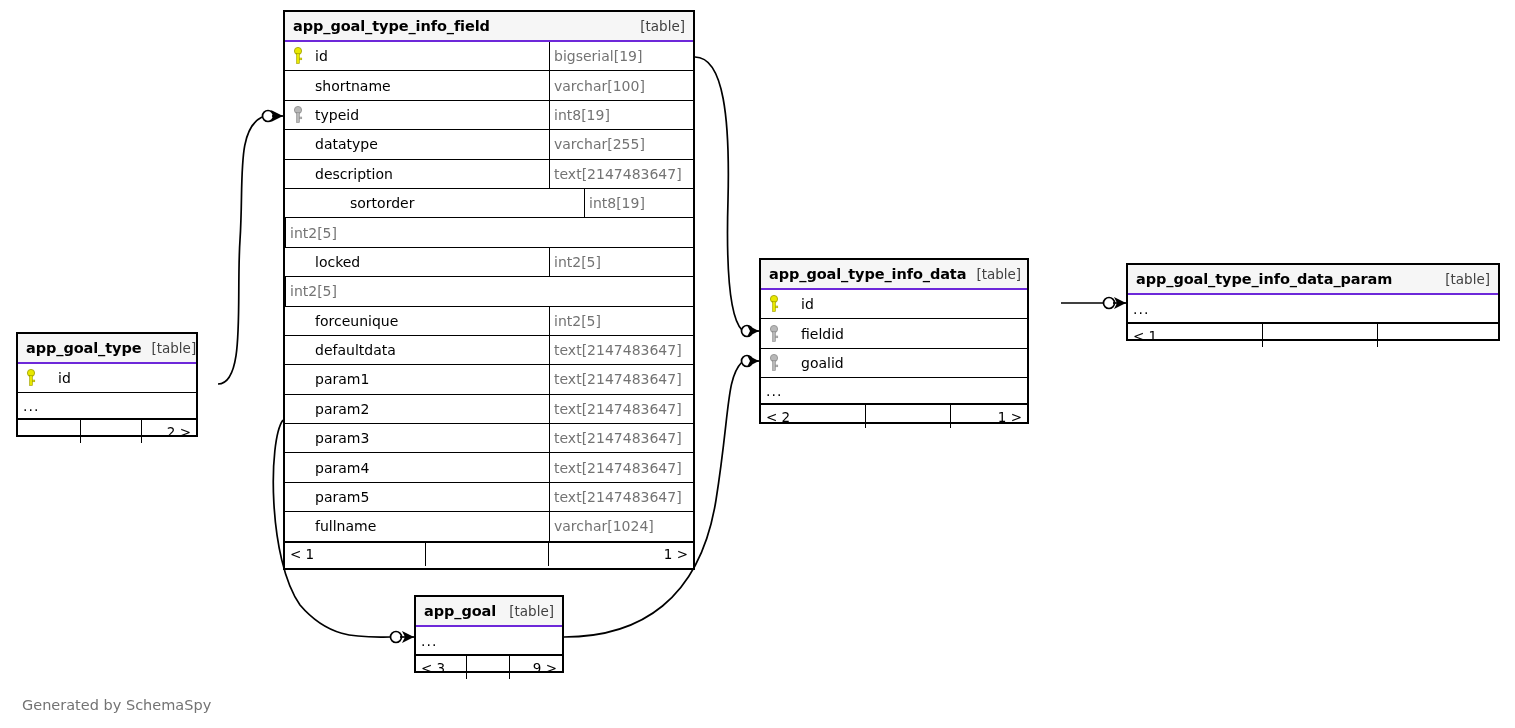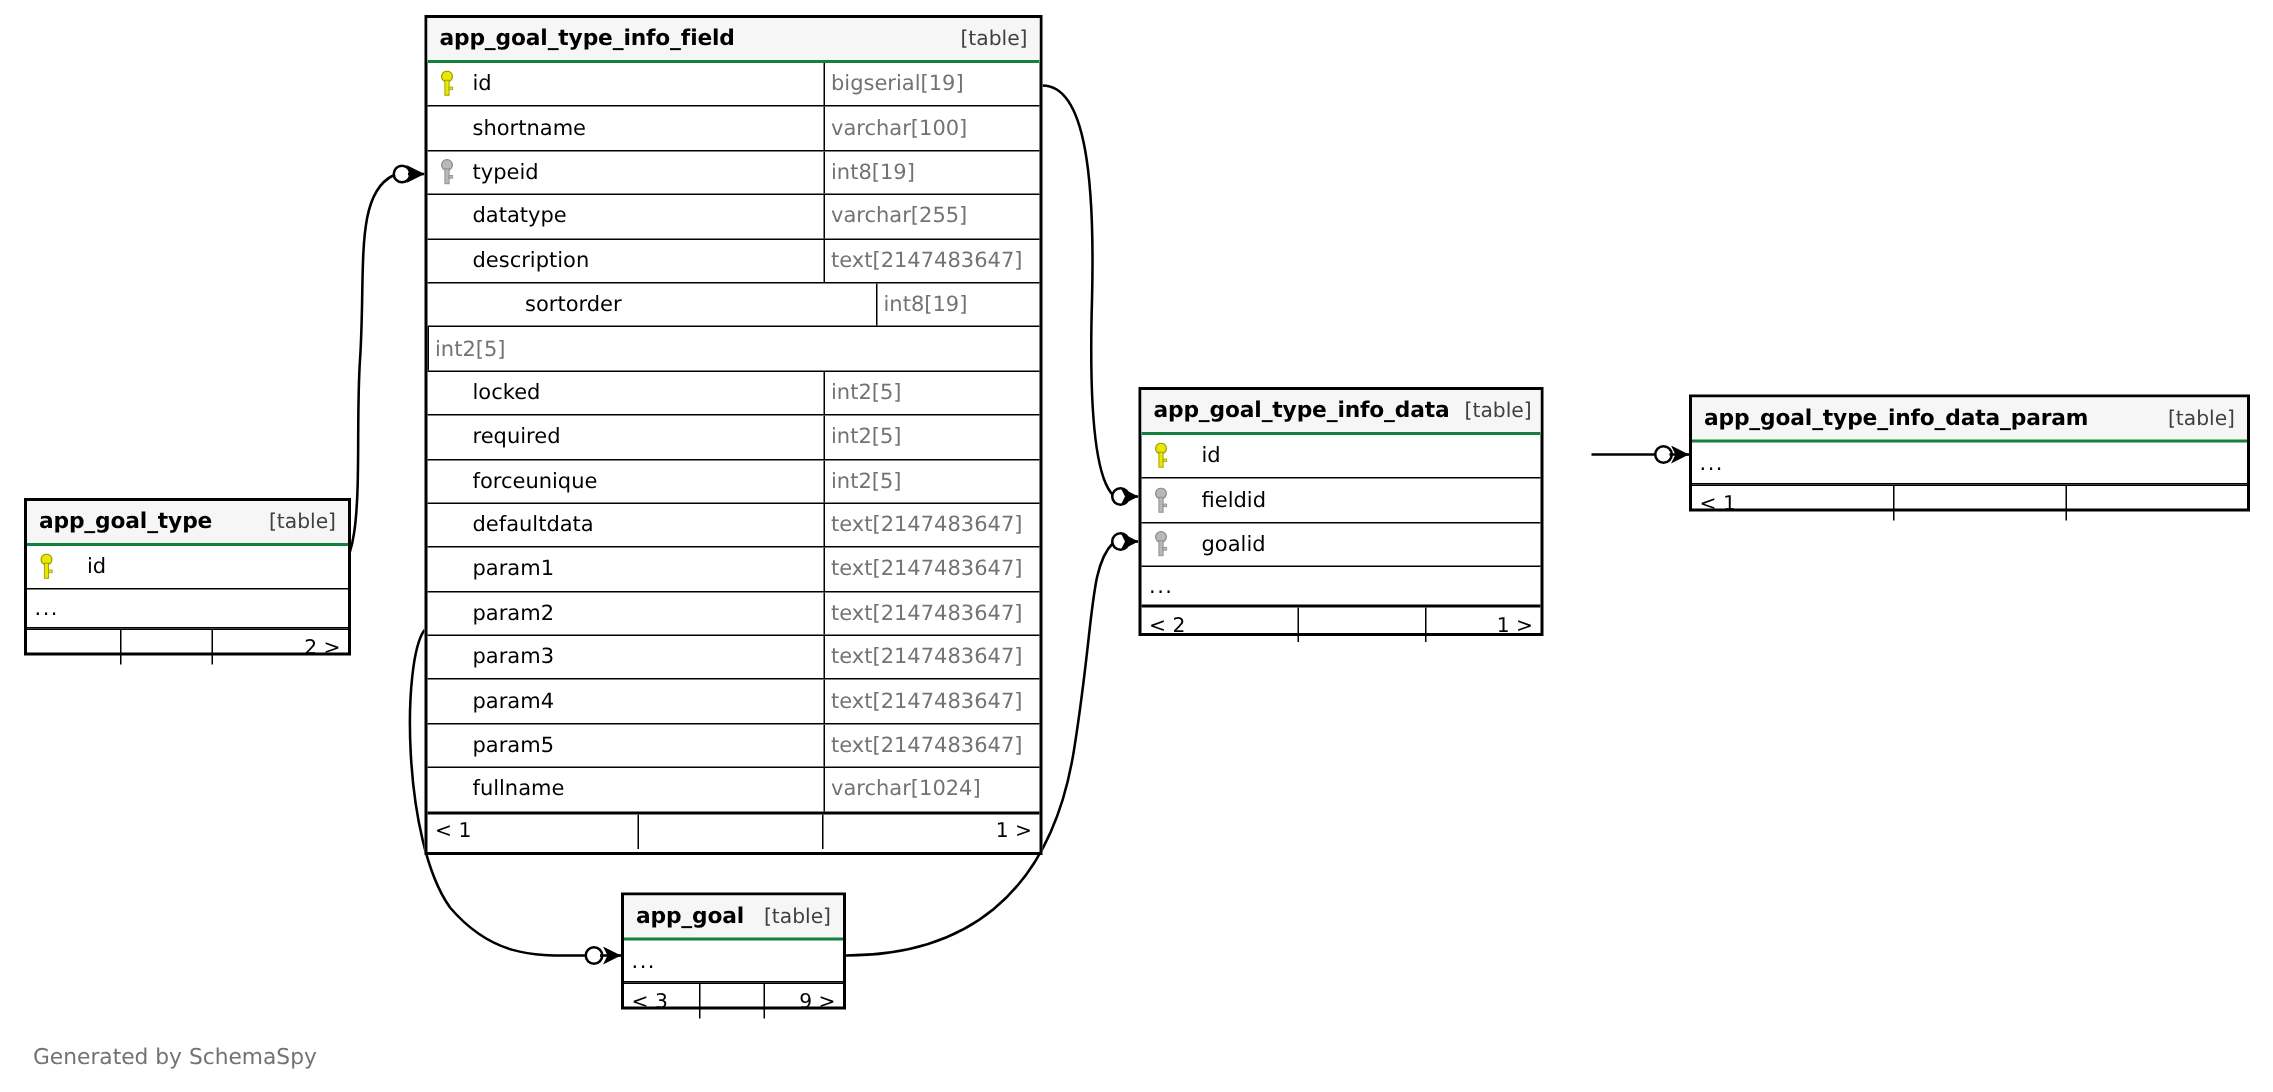--- a/index.html
+++ b/index.html
@@ -31,21 +31,21 @@
   .table-box {
     position: absolute;
     box-sizing: border-box;
     border: 2px solid #000000;
     background: #ffffff;
     z-index: 2;
   }
   .tbl-header {
     box-sizing: border-box;
     background: #f6f6f6;
-    border-bottom: 2px solid #15803d;
+    border-bottom: 2px solid #6d28d9;
     display: flex;
     align-items: center;
     justify-content: space-between;
     padding: 0 8px;
     height: 30px;
   }
   .tbl-name {
     font-weight: bold;
     font-size: 14.5px;
     color: #000000;
@@ -244,24 +244,20 @@
         <div class="cell-type">int2[5]</div>
       </div>
       <div class="tbl-row">
         <div class="cell-name" style="width:264px;">
           <span class="keyslot"></span>
           <span class="colname">locked</span>
         </div>
         <div class="cell-type">int2[5]</div>
       </div>
       <div class="tbl-row">
-        <div class="cell-name" style="width:264px;">
-          <span class="keyslot"></span>
-          <span class="colname">required</span>
-        </div>
         <div class="cell-type">int2[5]</div>
       </div>
       <div class="tbl-row">
         <div class="cell-name" style="width:264px;">
           <span class="keyslot"></span>
           <span class="colname">forceunique</span>
         </div>
         <div class="cell-type">int2[5]</div>
       </div>
       <div class="tbl-row">
@@ -314,21 +310,21 @@
         <div class="cell-type">varchar[1024]</div>
       </div>
     </div>
     <div class="tbl-footer">
       <div class="foot-cell left" style="width:140px;">&lt; 1</div>
       <div class="foot-cell mid" style="width:124px;"></div>
       <div class="foot-cell right" style="flex:1;">1 &gt;</div>
     </div>
   </div>
 
-  <div class="table-box" style="left:16px; top:332px; width:218px; height:105px;">
+  <div class="table-box" style="left:16px; top:332px; width:182px; height:105px;">
     <div class="tbl-header">
       <span class="tbl-name">app_goal_type</span>
       <span class="tbl-tag">[table]</span>
     </div>
     <div>
       <div class="tbl-row">
         <div class="cell-name" style="width:100%;">
           <span class="keyslot">
             <svg class="keyicon" width="12" height="18" viewBox="0 0 12 18">
                 <circle cx="6" cy="4" r="3.6" fill="#e8e800" stroke="#9a9a00" stroke-width="0.8"></circle>

